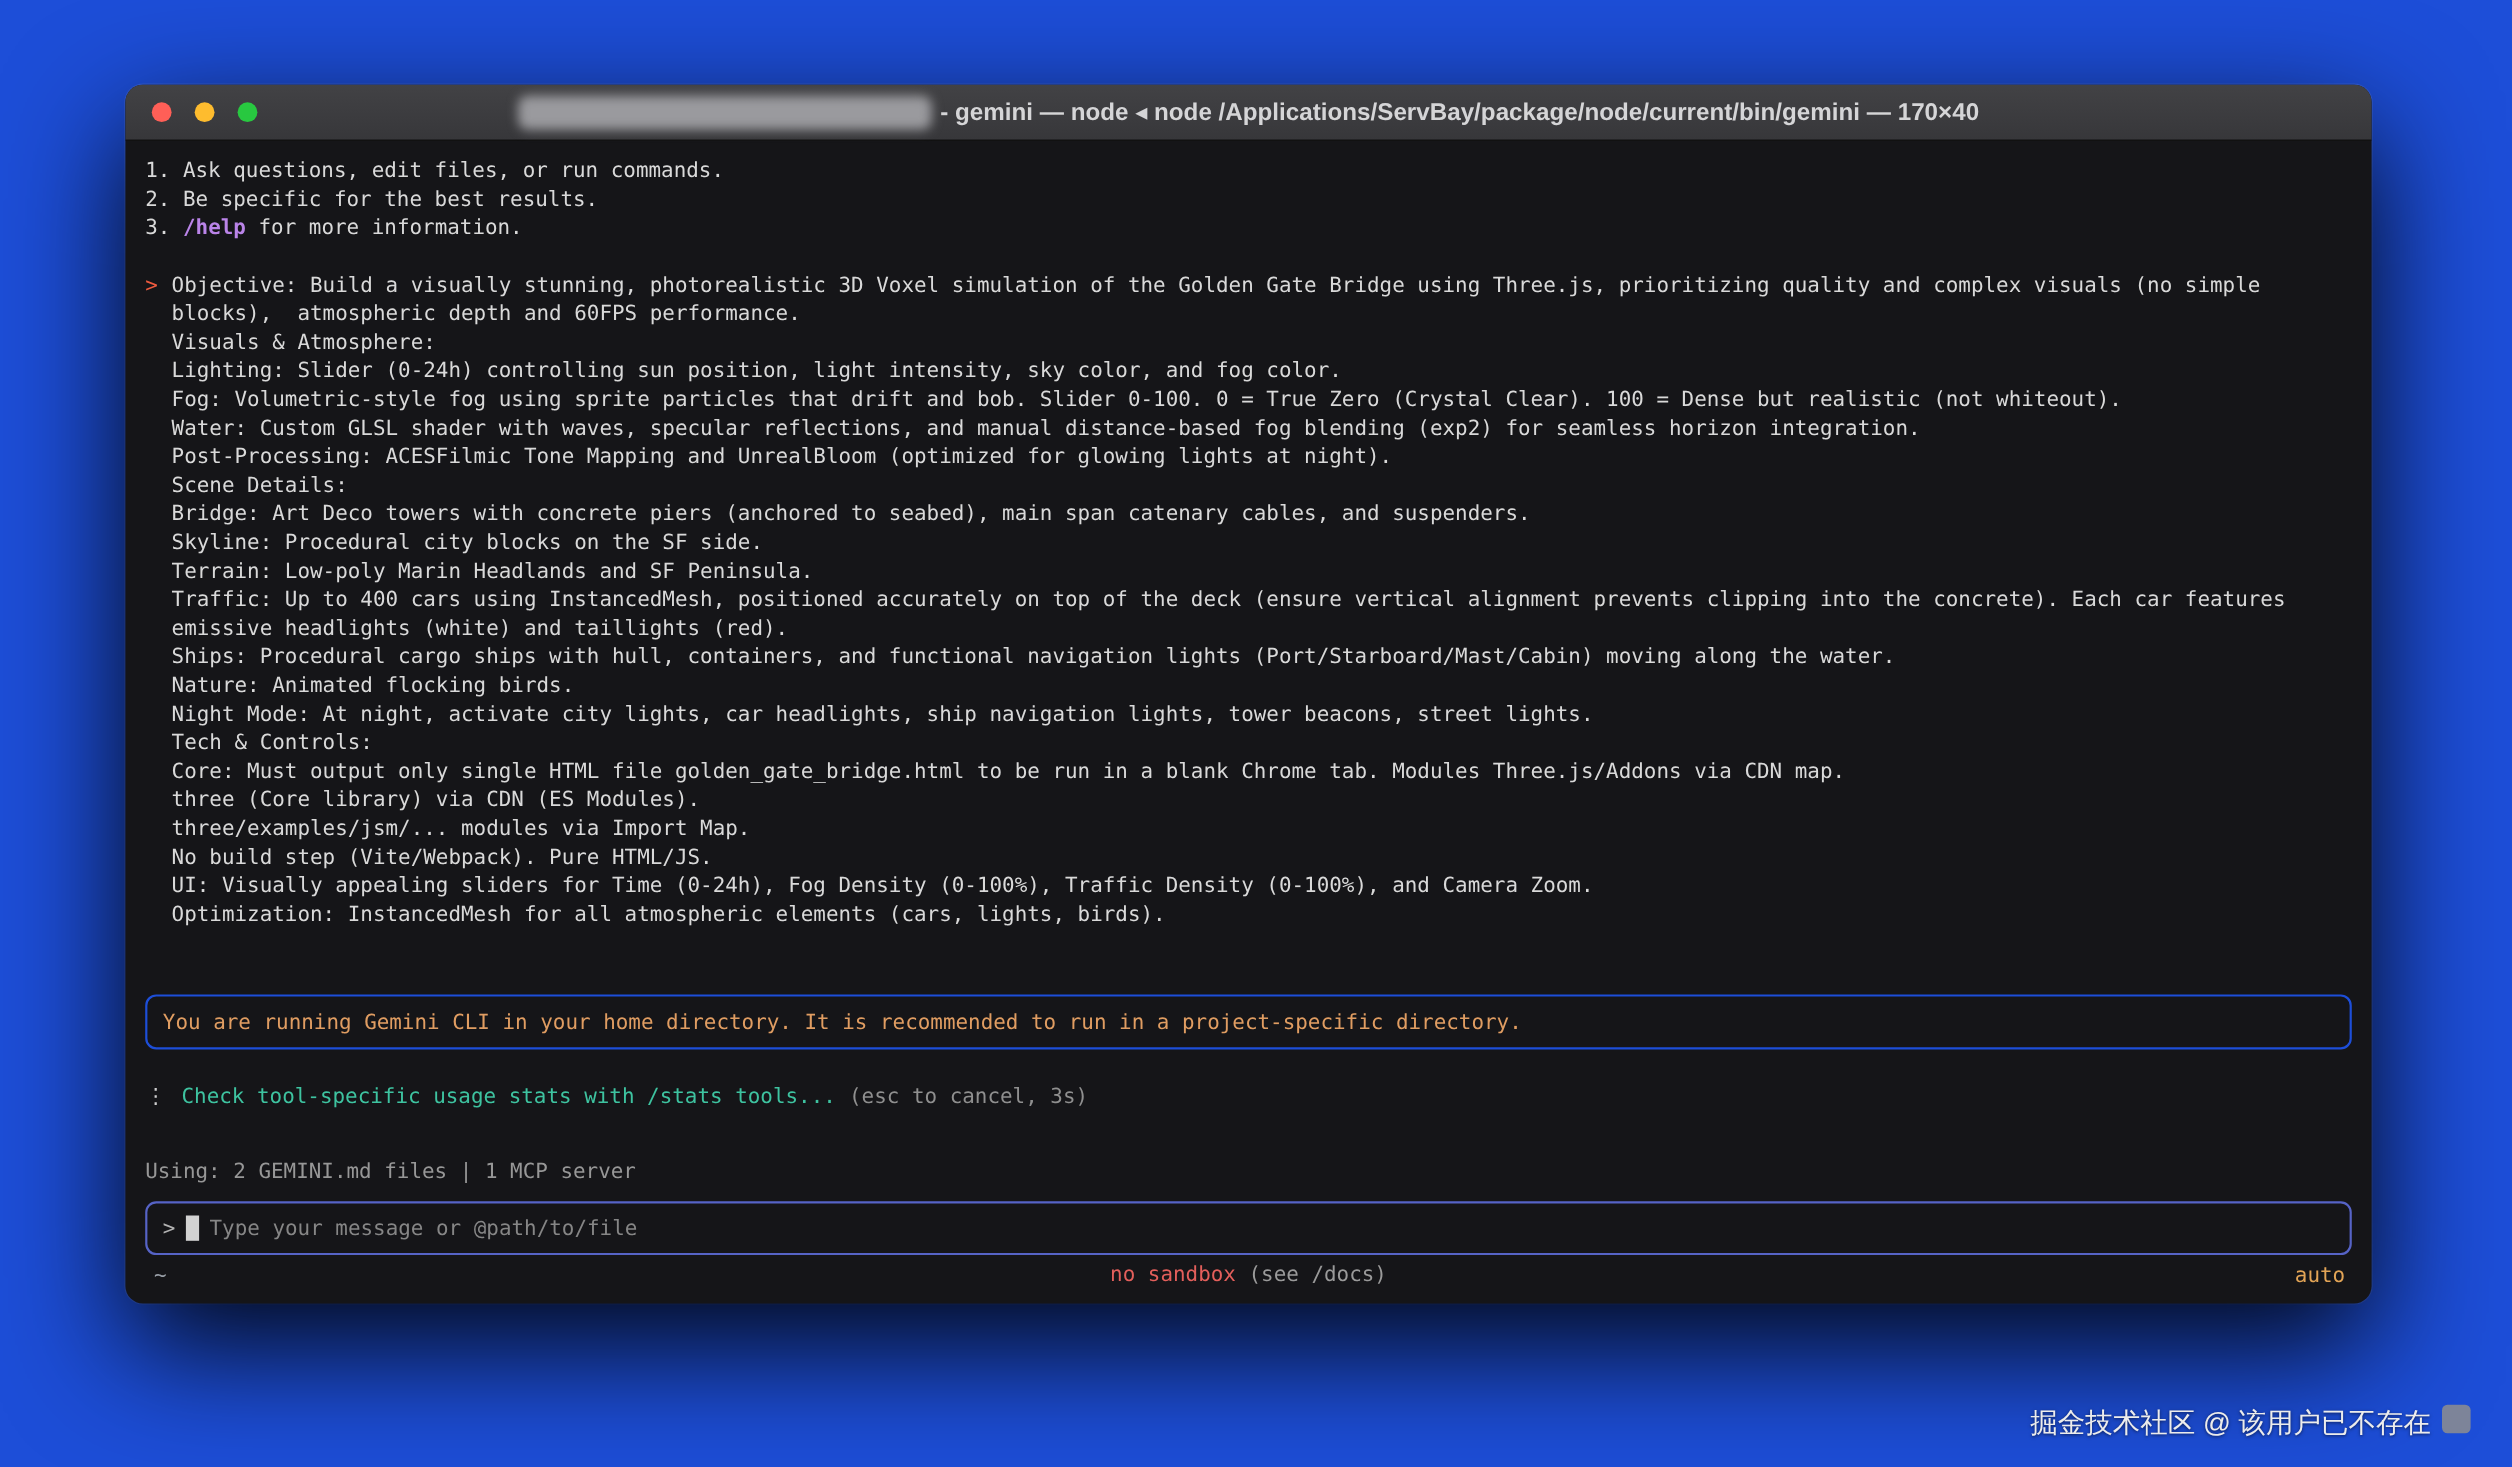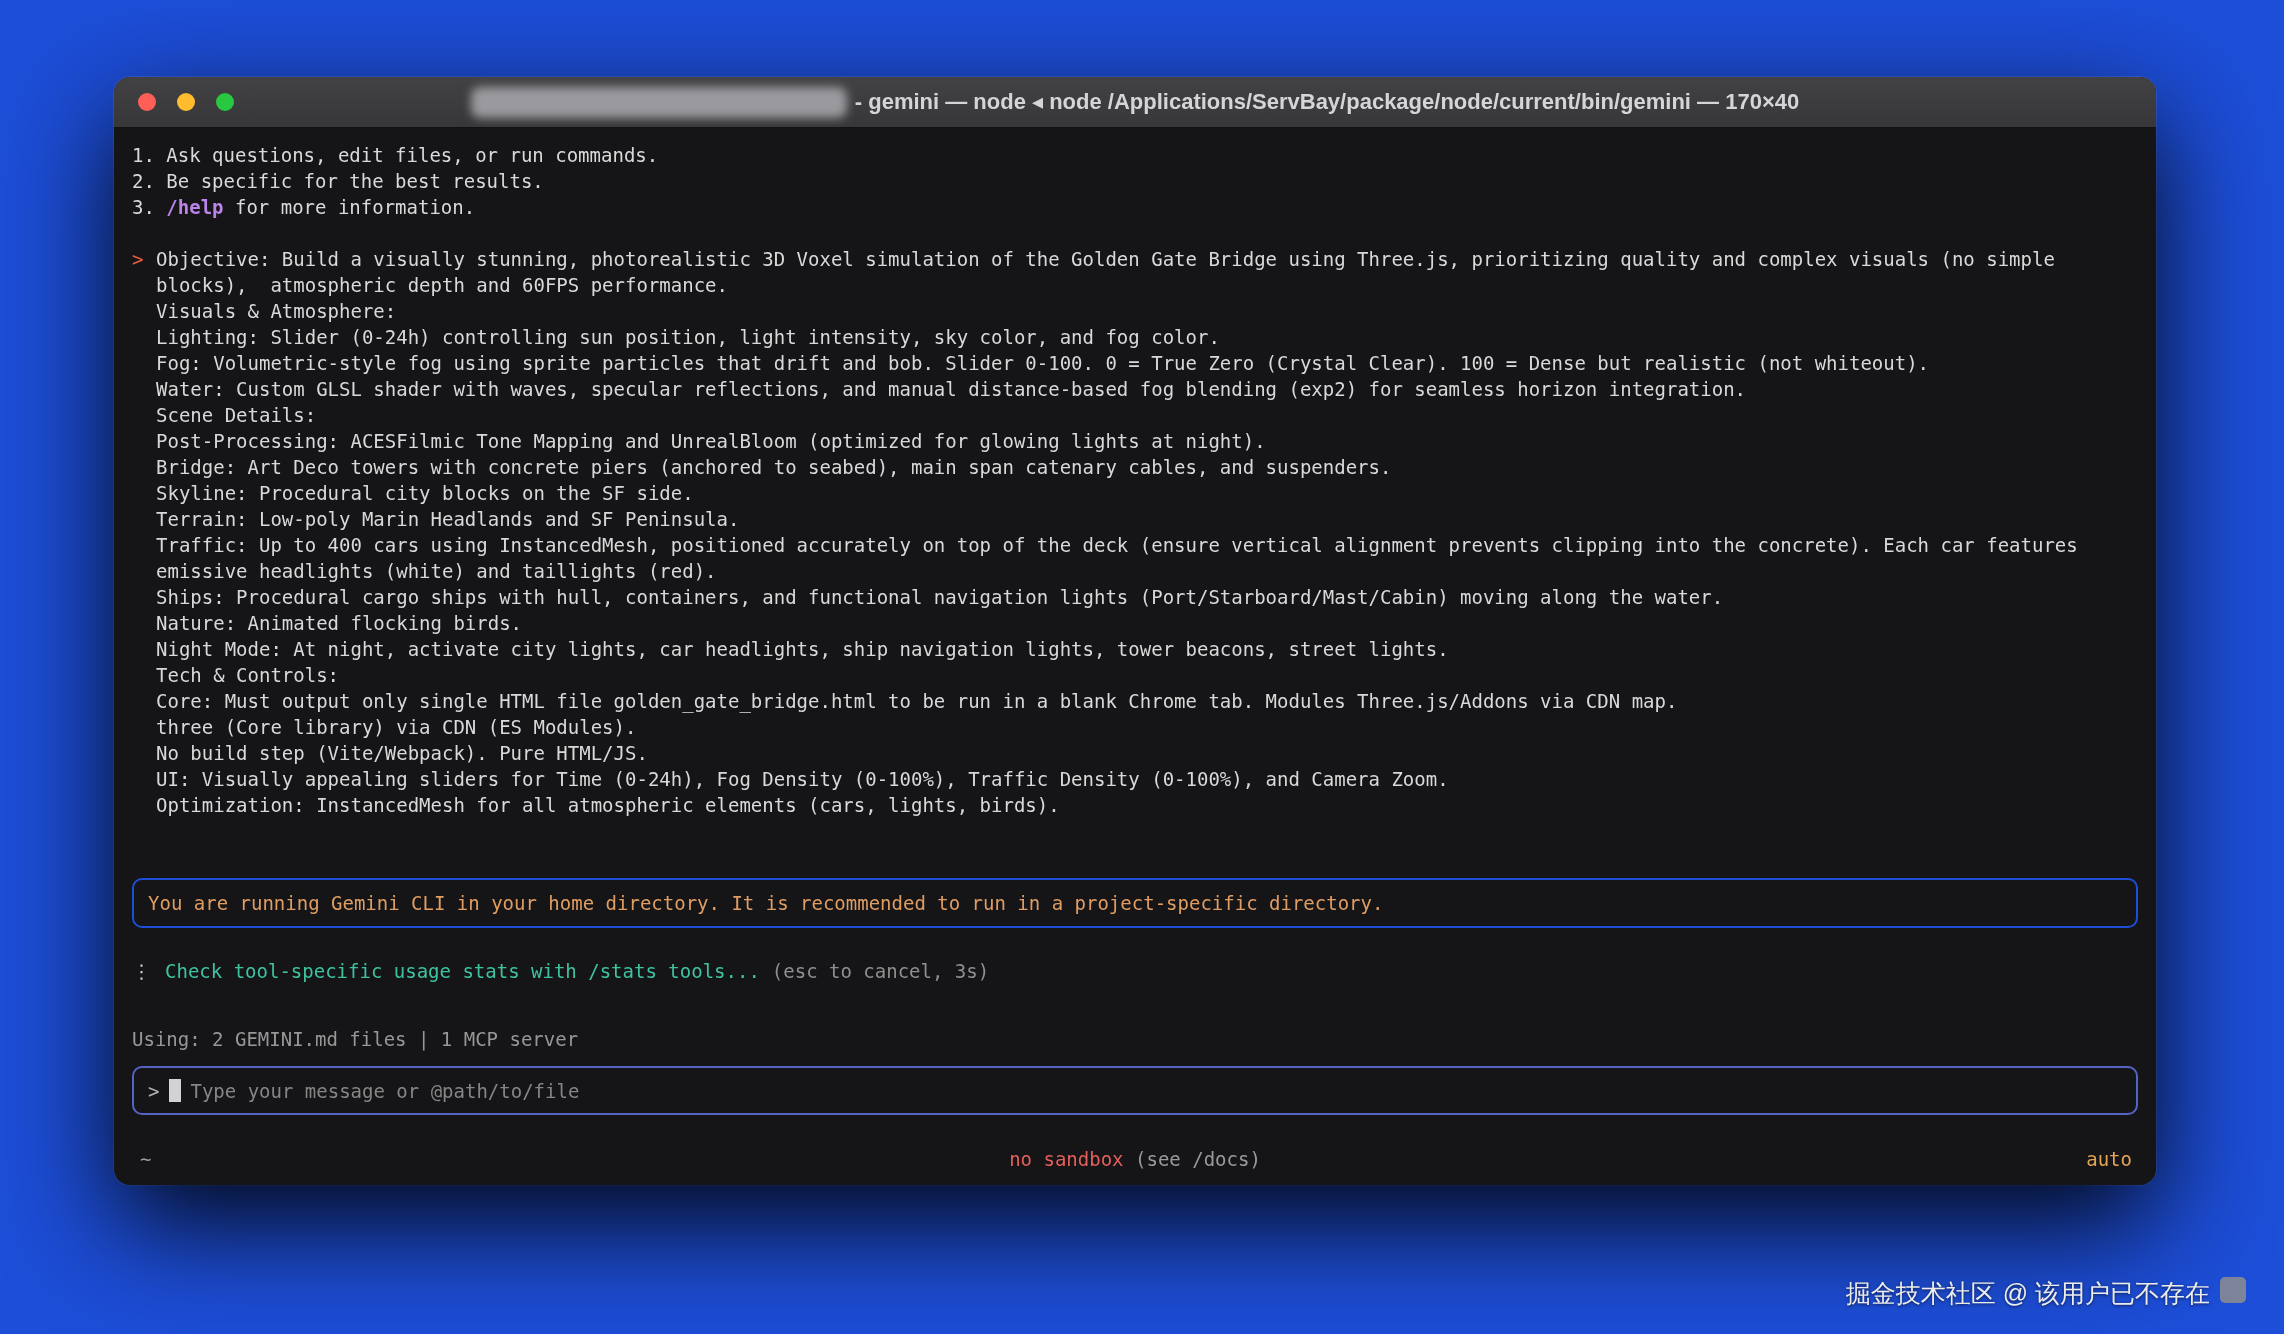--- a/index.html
+++ b/index.html
@@ -97,32 +97,33 @@
 
       <div class="prompt-block">
         <span class="prompt-marker">&gt;</span>
         <div class="prompt-lines">
 
         <div class="pline">Objective: Build a visually stunning, photorealistic 3D Voxel simulation of the Golden Gate Bridge using Three.js, prioritizing quality and complex visuals (no simple blocks),  atmospheric depth and 60FPS performance.</div>
             <div class="pline">Visuals &amp; Atmosphere:</div>
             <div class="pline">Lighting: Slider (0-24h) controlling sun position, light intensity, sky color, and fog color.</div>
             <div class="pline">Fog: Volumetric-style fog using sprite particles that drift and bob. Slider 0-100. 0 = True Zero (Crystal Clear). 100 = Dense but realistic (not whiteout).</div>
             <div class="pline">Water: Custom GLSL shader with waves, specular reflections, and manual distance-based fog blending (exp2) for seamless horizon integration.</div>
+            <div class="pline">Post-Processing: ACESFilmic Tone Mapping and UnrealBloom (optimized for glowing lights at night).</div>
             <div class="pline">Scene Details:</div>
-            <div class="pline">Post-Processing: ACESFilmic Tone Mapping and UnrealBloom (optimized for glowing lights at night).</div>
             <div class="pline">Bridge: Art Deco towers with concrete piers (anchored to seabed), main span catenary cables, and suspenders.</div>
             <div class="pline">Skyline: Procedural city blocks on the SF side.</div>
             <div class="pline">Terrain: Low-poly Marin Headlands and SF Peninsula.</div>
             <div class="pline">Traffic: Up to 400 cars using InstancedMesh, positioned accurately on top of the deck (ensure vertical alignment prevents clipping into the concrete). Each car features emissive headlights (white) and taillights (red).</div>
             <div class="pline">Ships: Procedural cargo ships with hull, containers, and functional navigation lights (Port/Starboard/Mast/Cabin) moving along the water.</div>
             <div class="pline">Nature: Animated flocking birds.</div>
             <div class="pline">Night Mode: At night, activate city lights, car headlights, ship navigation lights, tower beacons, street lights.</div>
             <div class="pline">Tech &amp; Controls:</div>
             <div class="pline">Core: Must output only single HTML file golden_gate_bridge.html to be run in a blank Chrome tab. Modules Three.js/Addons via CDN map.</div>
             <div class="pline">three (Core library) via CDN (ES Modules).</div>
+            <div class="pline">three/examples/jsm/... modules via Import Map.</div>
             <div class="pline">No build step (Vite/Webpack). Pure HTML/JS.</div>
             <div class="pline">UI: Visually appealing sliders for Time (0-24h), Fog Density (0-100%), Traffic Density (0-100%), and Camera Zoom.</div>
             <div class="pline">Optimization: InstancedMesh for all atmospheric elements (cars, lights, birds).</div>
           </div>
       </div>
 
       <div class="warnbox">
         <span>You are running Gemini CLI in your home directory. It is recommended to run in a project-specific directory.</span>
       </div>
 

